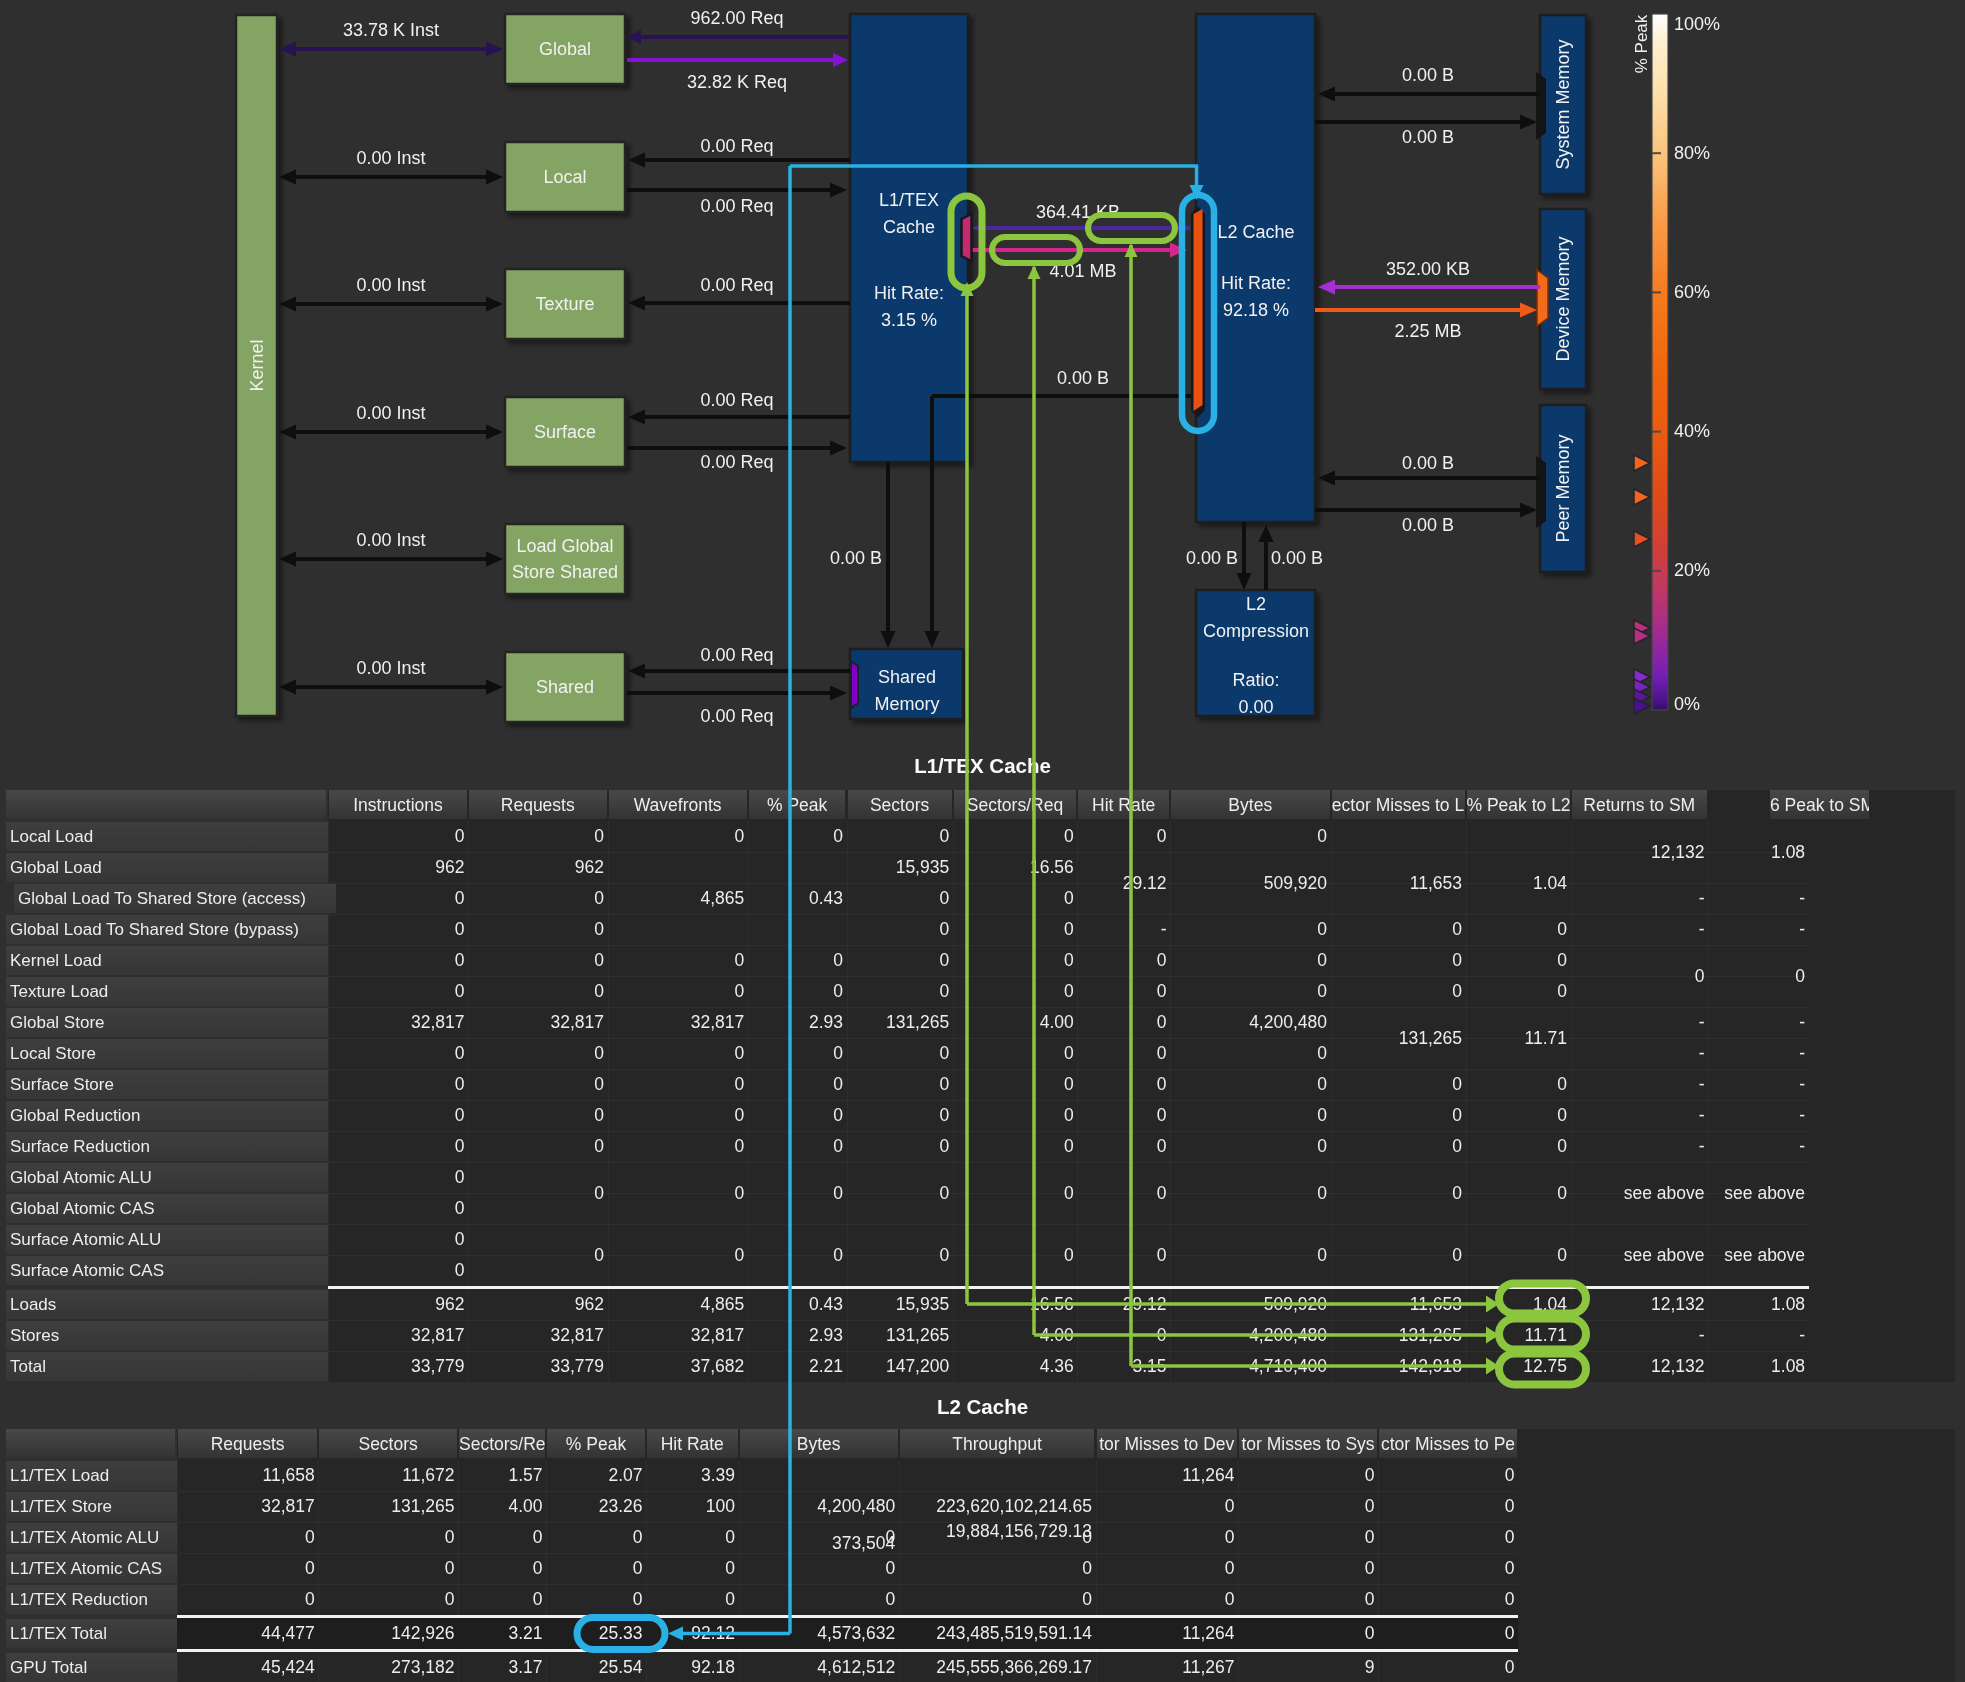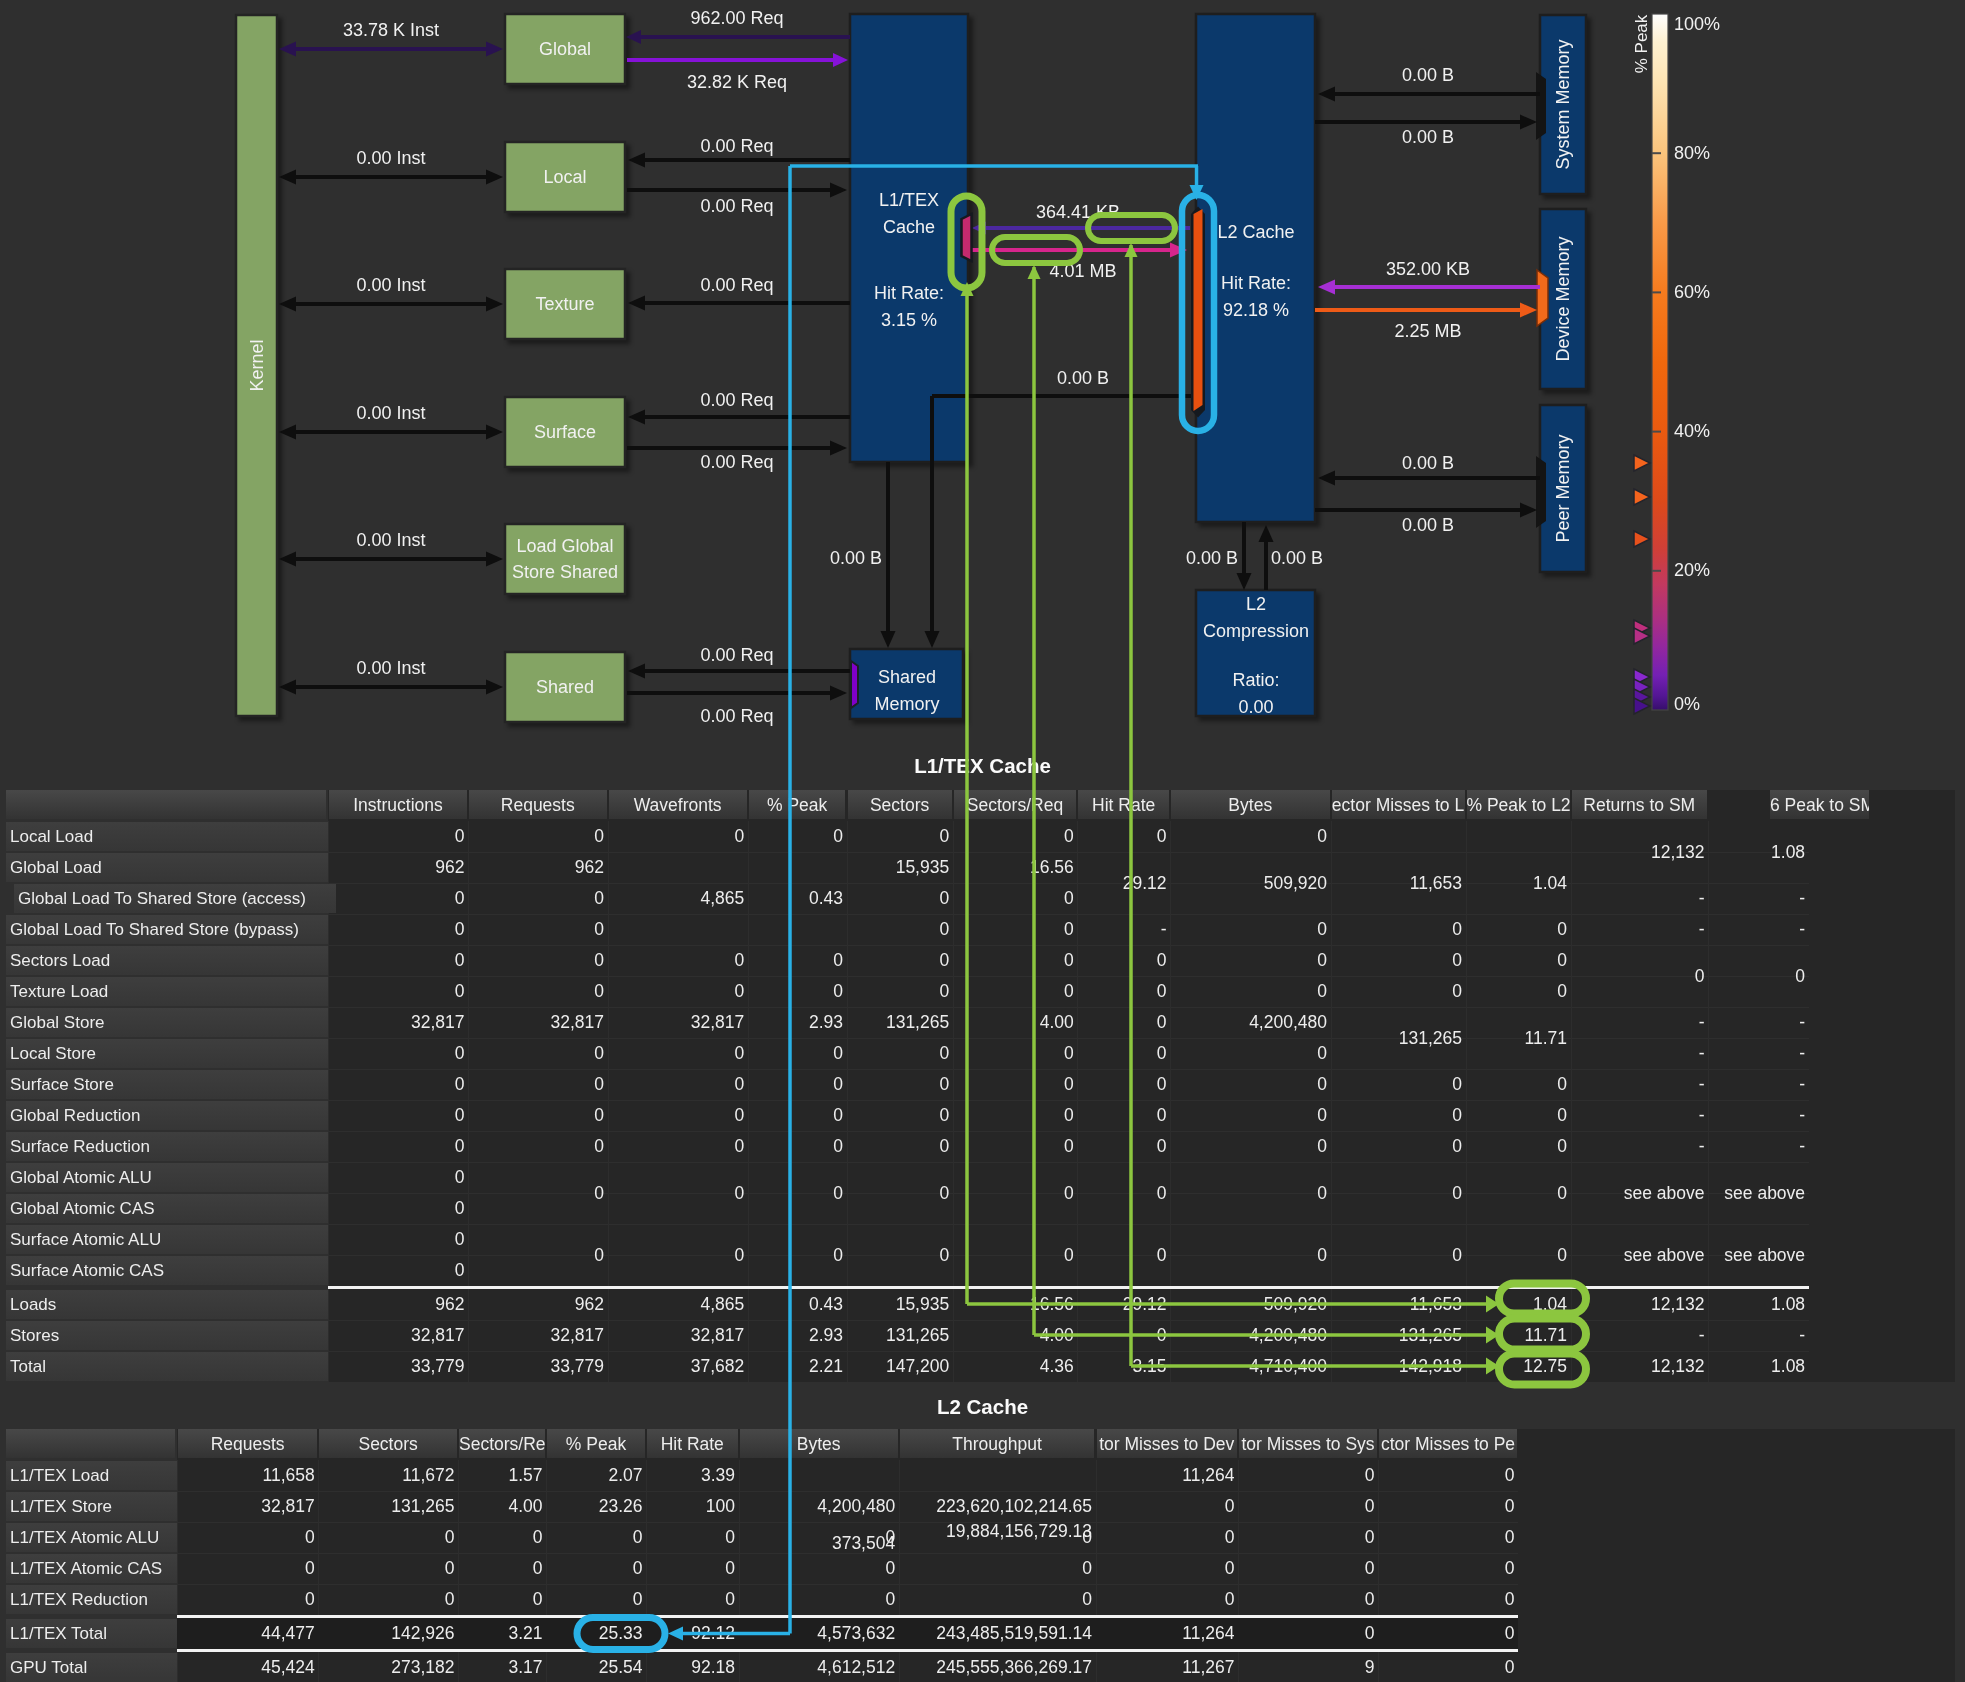--- a/index.html
+++ b/index.html
@@ -50,21 +50,21 @@
 <div class="hc" style="left:1078.3px;top:790px;width:90.7px;height:29px">Hit Rate</div>
 <div class="hc" style="left:1171.0px;top:790px;width:158.5px;height:29px">Bytes</div>
 <div class="hc" style="left:1331.5px;top:790px;width:133.0px;height:29px">ector Misses to L</div>
 <div class="hc" style="left:1466.5px;top:790px;width:103.0px;height:29px">% Peak to L2</div>
 <div class="hc" style="left:1571.5px;top:790px;width:135.5px;height:29px">Returns to SM</div>
 <div class="hc" style="left:1770px;top:790px;width:98.6px;height:29px">6 Peak to SM</div>
 <div class="lc" style="left:6px;top:822.0px;width:322px;height:29px">Local Load</div>
 <div class="lc" style="left:6px;top:853.0px;width:322px;height:29px">Global Load</div>
 <div class="lc" style="left:14px;top:884.0px;width:322px;height:29px">Global Load To Shared Store (access)</div>
 <div class="lc" style="left:6px;top:915.0px;width:322px;height:29px">Global Load To Shared Store (bypass)</div>
-<div class="lc" style="left:6px;top:946.0px;width:322px;height:29px">Sectors Load</div>
+<div class="lc" style="left:6px;top:946.0px;width:322px;height:29px">Kernel Load</div>
 <div class="lc" style="left:6px;top:977.0px;width:322px;height:29px">Texture Load</div>
 <div class="lc" style="left:6px;top:1008.0px;width:322px;height:29px">Global Store</div>
 <div class="lc" style="left:6px;top:1039.0px;width:322px;height:29px">Local Store</div>
 <div class="lc" style="left:6px;top:1070.0px;width:322px;height:29px">Surface Store</div>
 <div class="lc" style="left:6px;top:1101.0px;width:322px;height:29px">Global Reduction</div>
 <div class="lc" style="left:6px;top:1132.0px;width:322px;height:29px">Surface Reduction</div>
 <div class="lc" style="left:6px;top:1163.0px;width:322px;height:29px">Global Atomic ALU</div>
 <div class="lc" style="left:6px;top:1194.0px;width:322px;height:29px">Global Atomic CAS</div>
 <div class="lc" style="left:6px;top:1225.0px;width:322px;height:29px">Surface Atomic ALU</div>
 <div class="lc" style="left:6px;top:1256.0px;width:322px;height:29px">Surface Atomic CAS</div>

